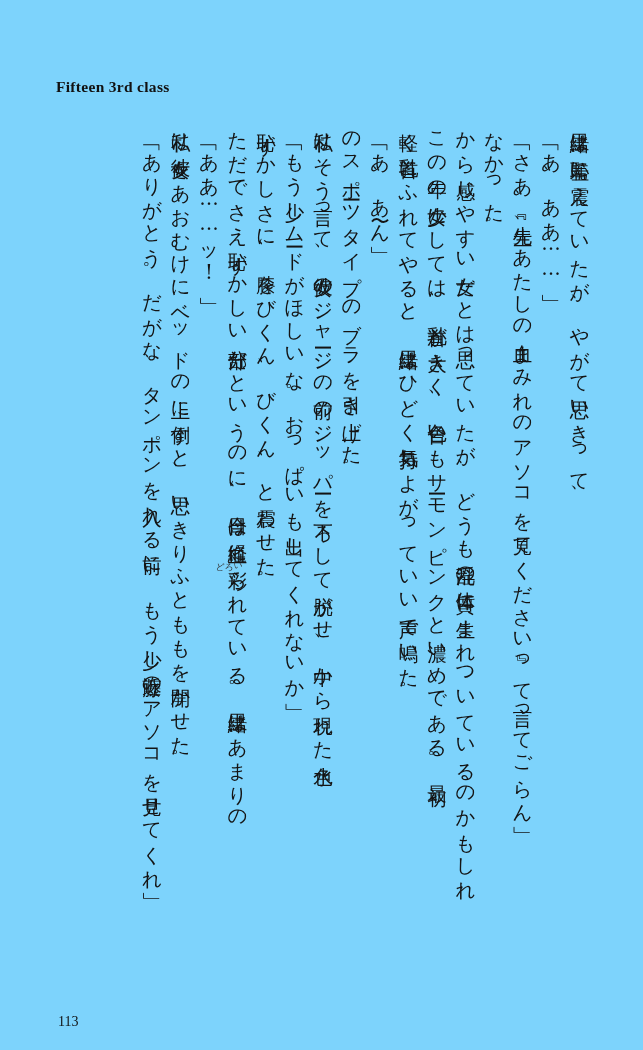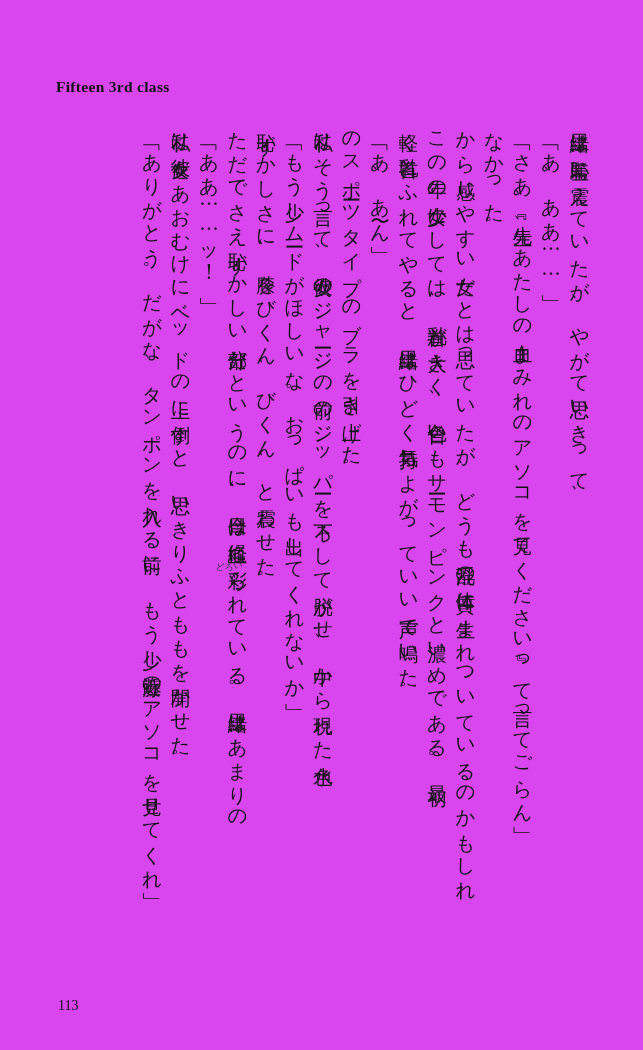--- a/index.html
+++ b/index.html
@@ -12,21 +12,21 @@
     height: 1050px;
     position: relative;
     overflow: hidden;
     font-family: "Liberation Serif", serif;
     color: #1a1a1a;
   }
 
   .page {
     position: absolute;
     inset: 0;
-    background: #d946ef;
+    background: #7dd3fc;
   }
 
   
   .running-head {
     position: absolute;
     top: 78px;
     left: 56px;
     font-family: "Liberation Serif", serif;
     font-size: 15.5px;
     font-weight: bold;
@@ -77,21 +77,21 @@
     letter-spacing: 0.5px;
     left: -11px;
     top: 0;
     writing-mode: vertical-rl;
     color: #333;
   }
 
   .folio {
     position: absolute;
     left: 58px;
-    bottom: 36px;
+    bottom: 20px;
     font-family: "Liberation Serif", serif;
     font-size: 14px;
     color: #111;
   }
 </style>
 </head>
 <body>
 
 <div class="page">
 

